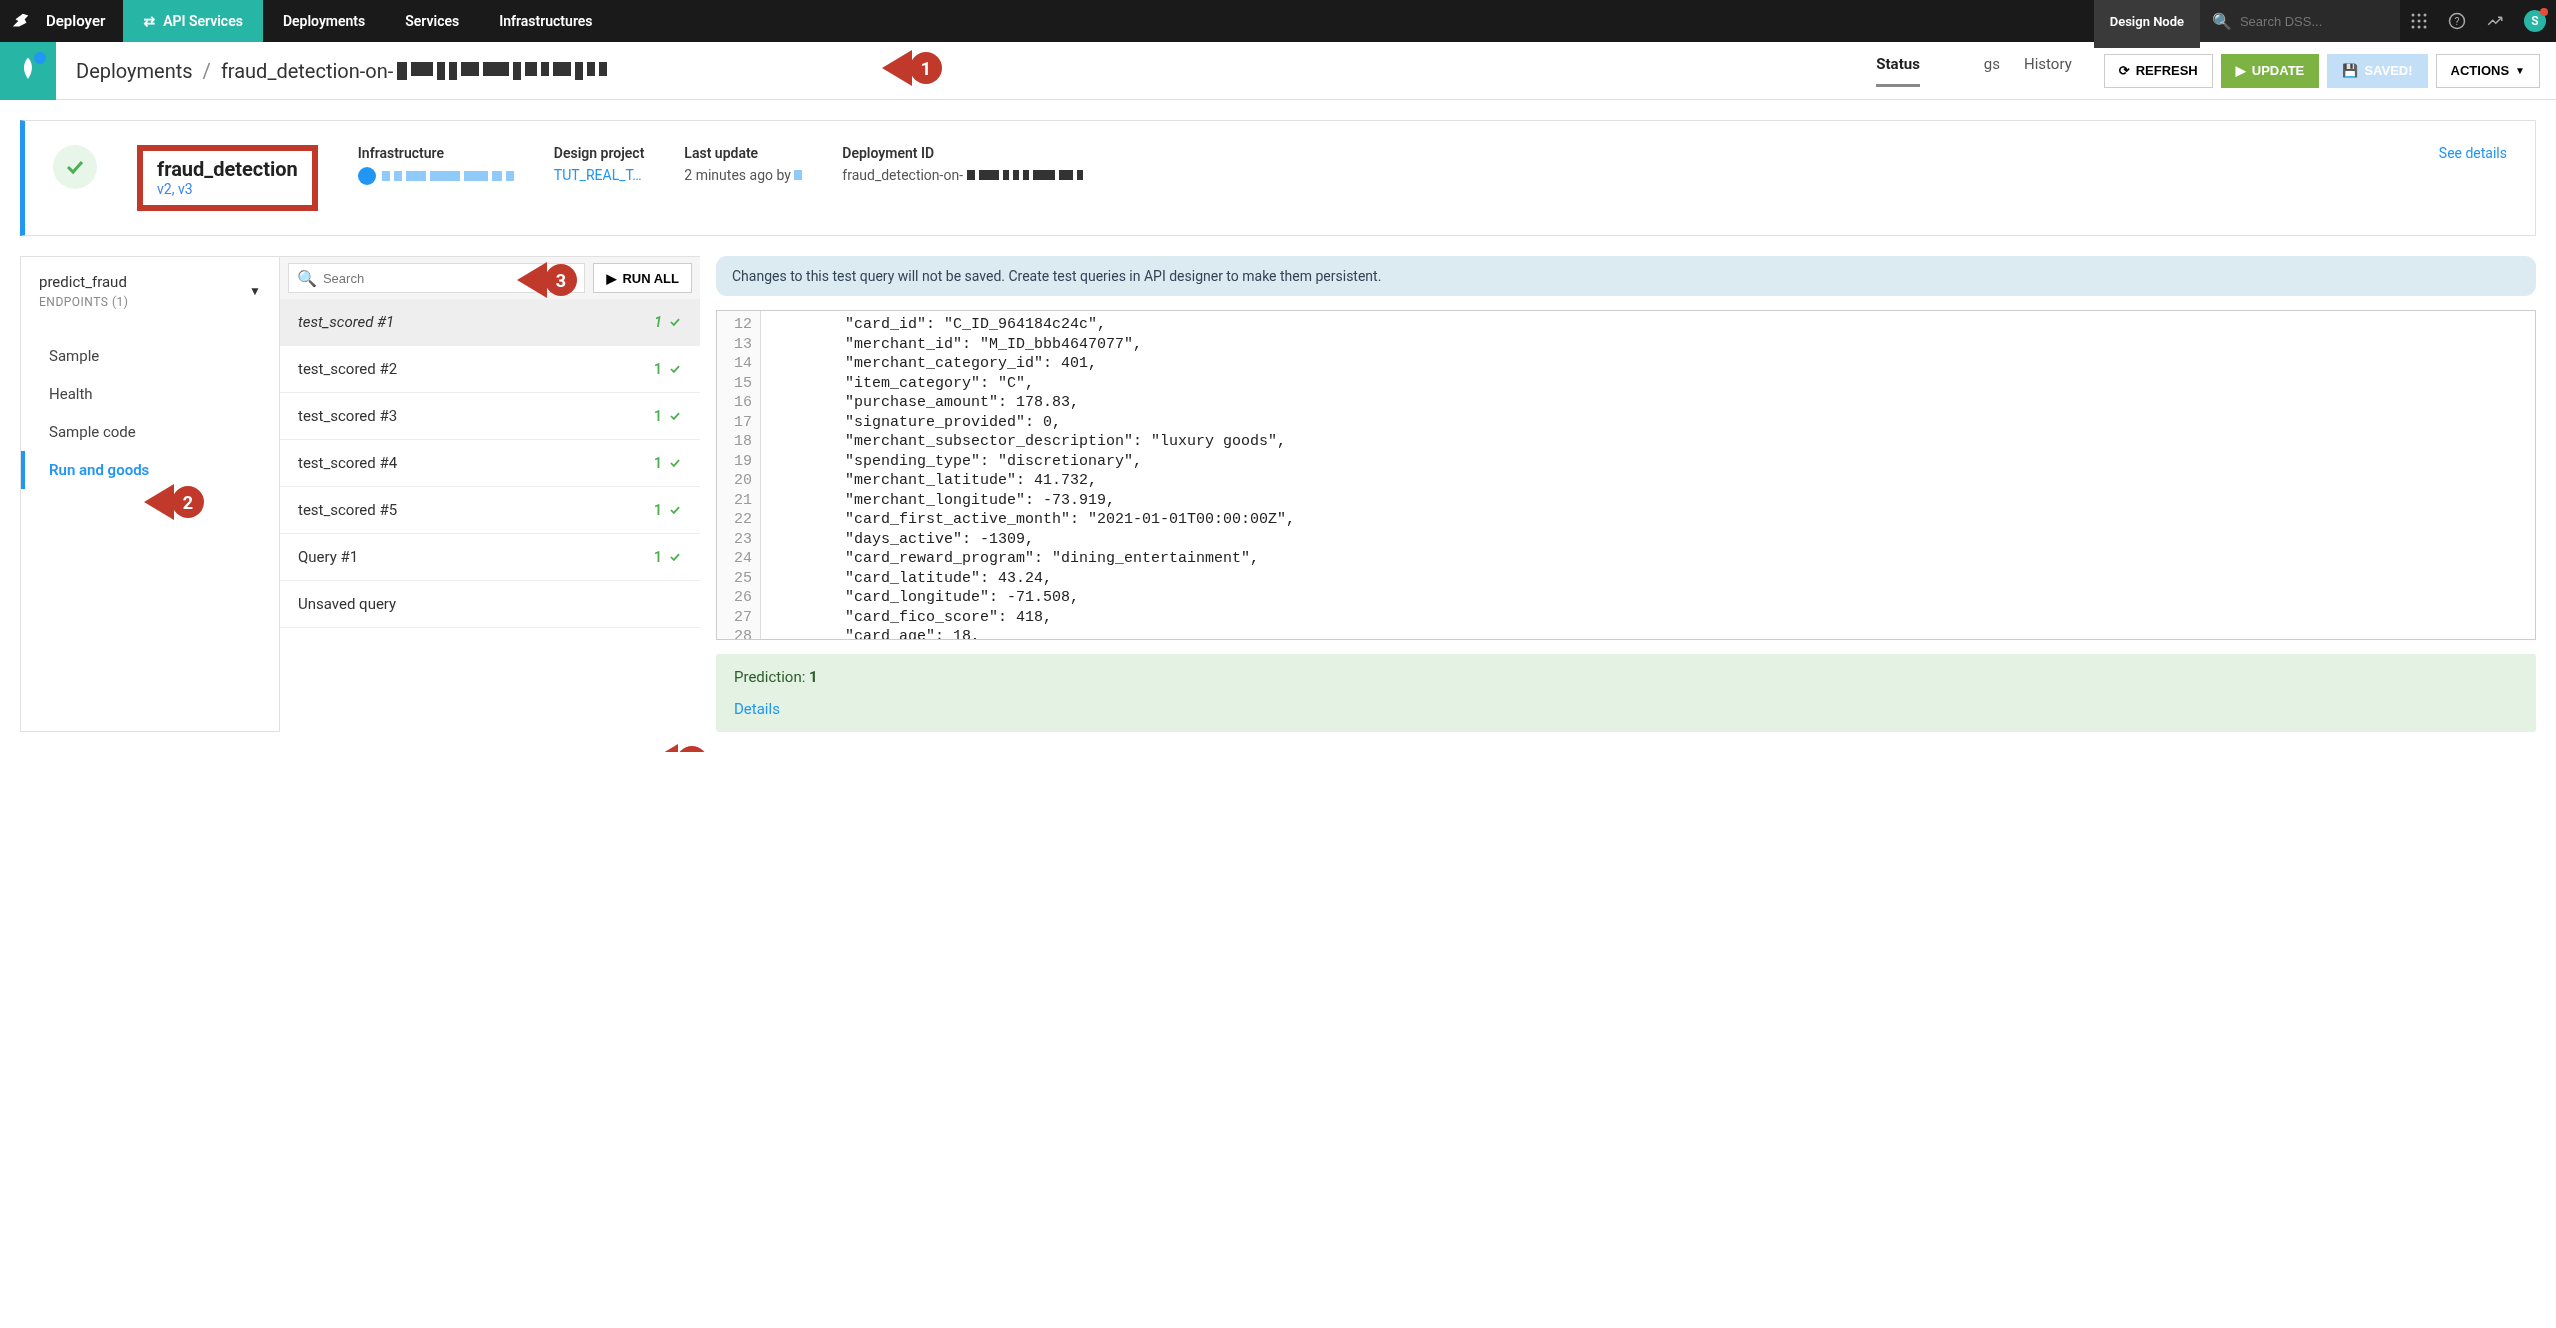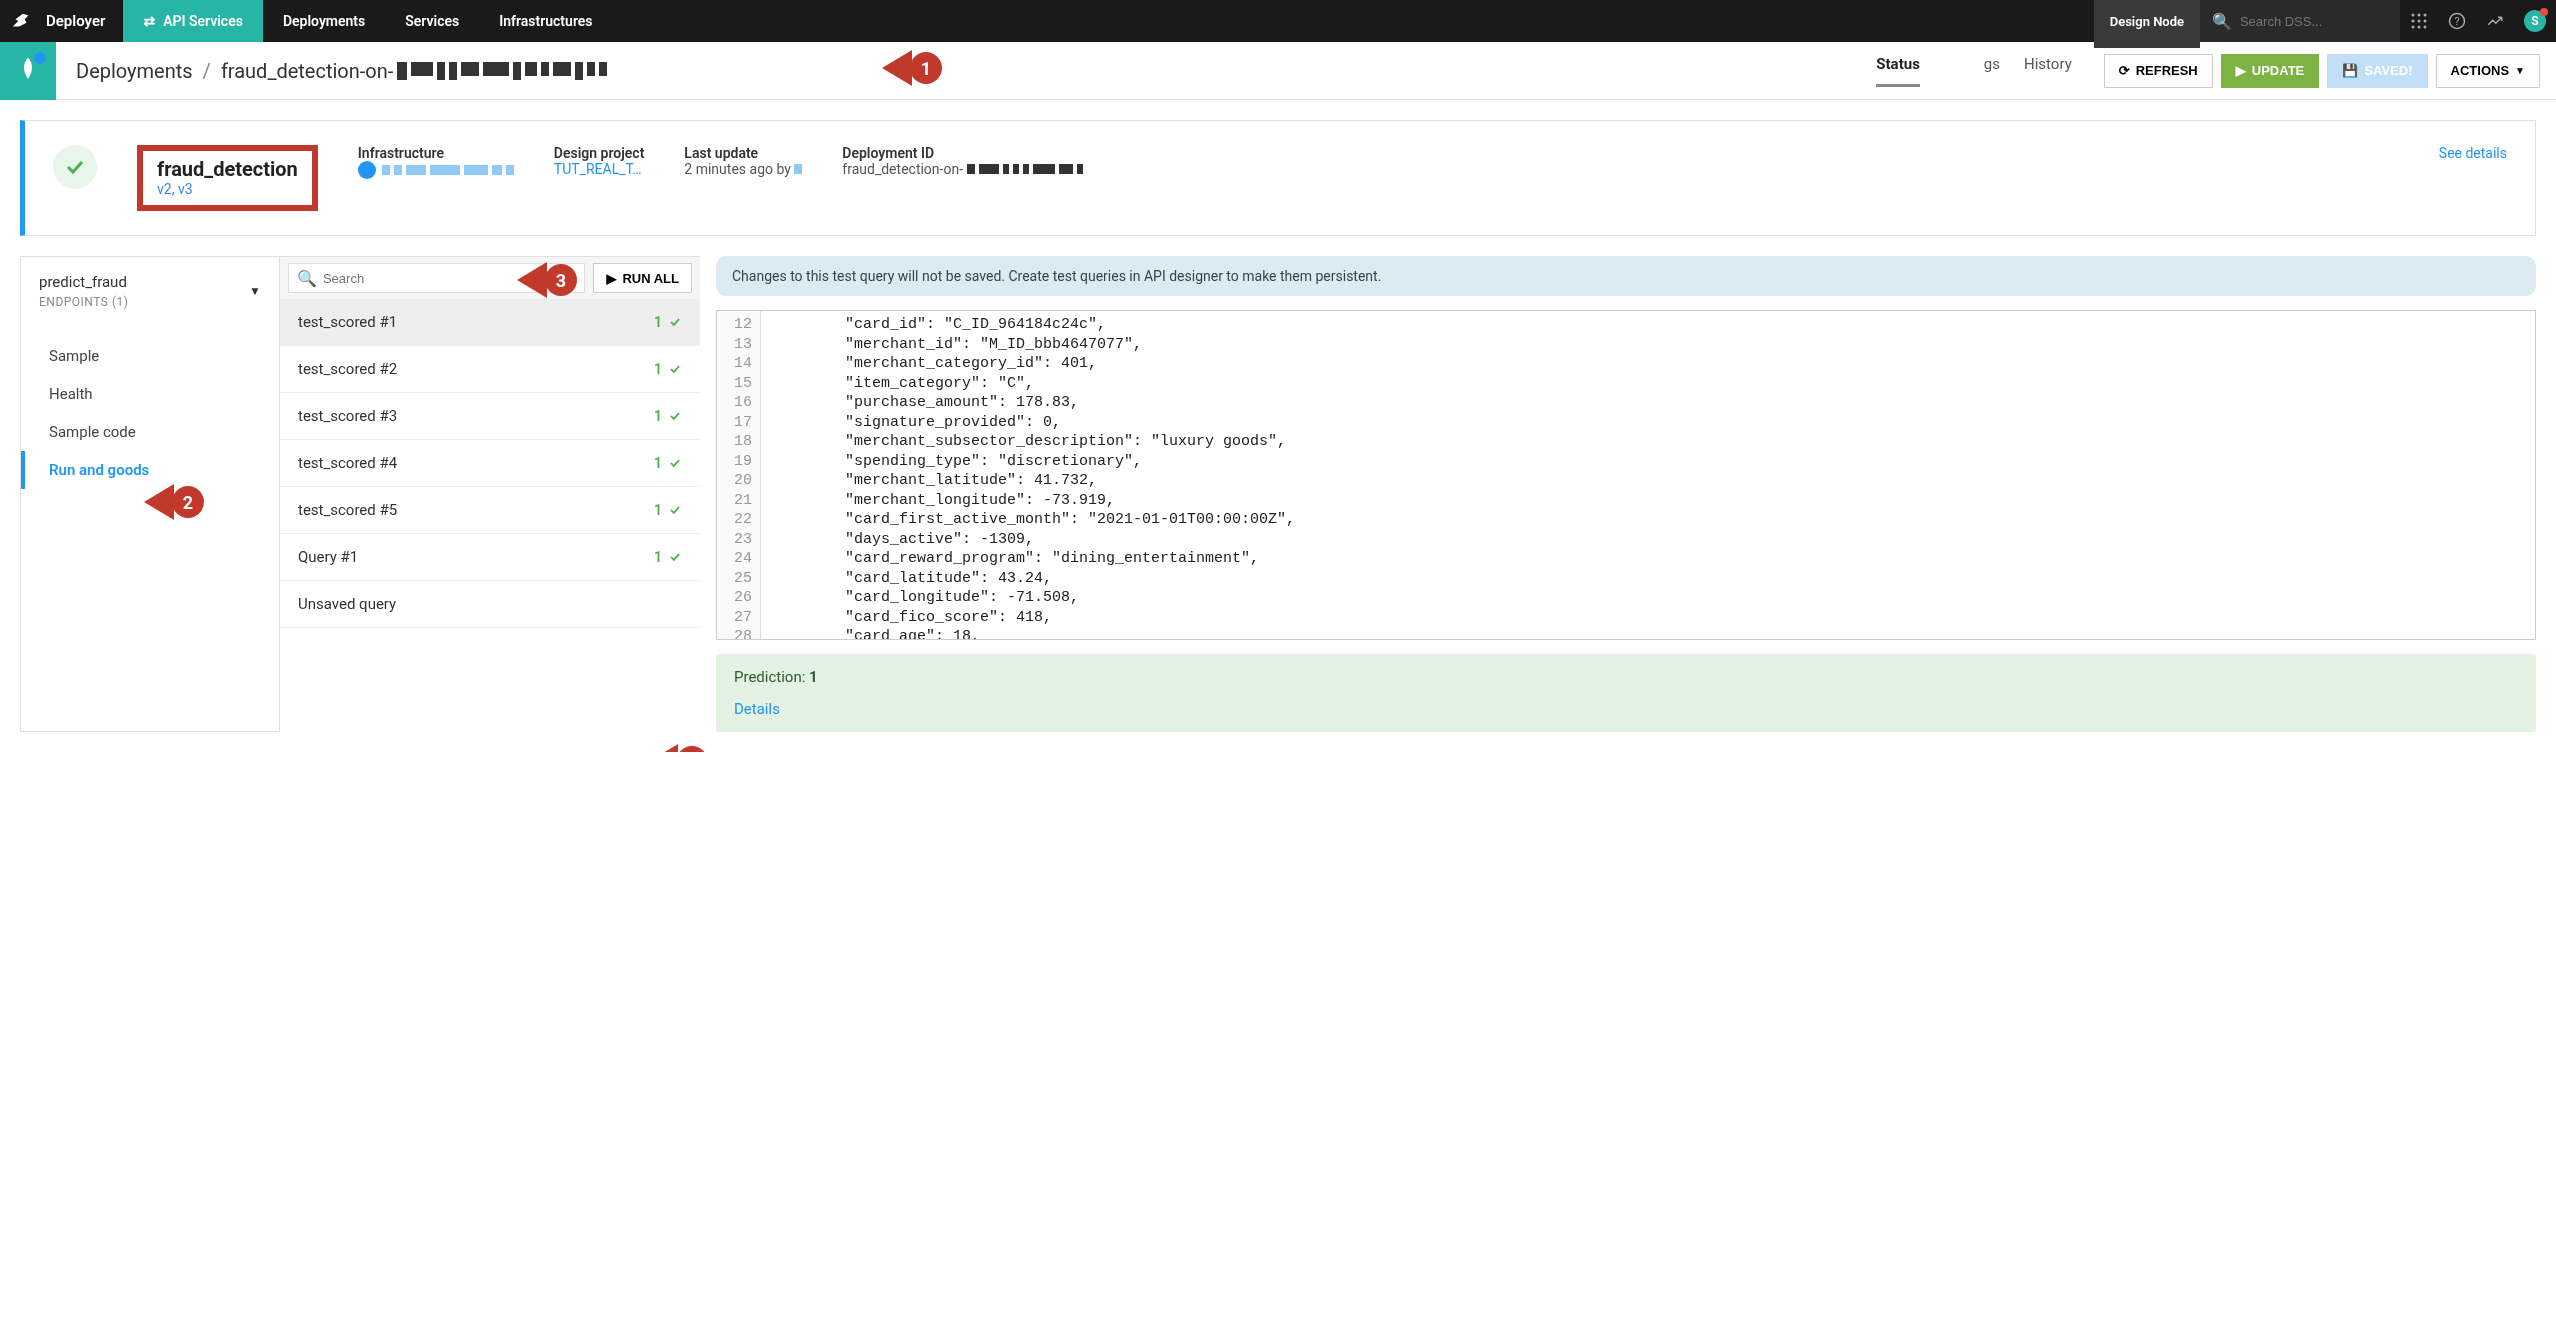--- a/index.html
+++ b/index.html
@@ -38,21 +38,21 @@
 .secbar .tabs2 .t.active::after { content: ""; position: absolute; bottom: 0; left: 0; right: 0; height: 3px; background: #888; }
 .secbar .btn { height: 34px; padding: 0 14px; border: 1px solid #ccc; background: #fff; font-size: 13px; font-weight: 700; cursor: pointer; display: inline-flex; align-items: center; gap: 6px; margin-left: 8px; }
 .secbar .btn.green { background: #7cb342; border-color: #7cb342; color: #fff; }
 .secbar .btn.saved { background: #c3dff7; border-color: #c3dff7; color: #fff; }
 .secbar .btn .caret { font-size: 10px; }
 
 
 .infocard { margin: 20px 20px 20px 20px; border: 1px solid #e0e0e0; border-left: 5px solid #2196f3; padding: 24px 28px; display: flex; align-items: flex-start; gap: 40px; }
 .infocard .check { width: 44px; height: 44px; border-radius: 50%; background: #e8f5e9; display: flex; align-items: center; justify-content: center; }
 .infocard .check svg { width: 24px; height: 24px; stroke: #4caf50; stroke-width: 3; fill: none; }
-.infocard .block { display: flex; flex-direction: column; }
+.infocard .block { display: flex; flex-direction: column; gap: 6px; }
 .infocard .block .lbl { font-size: 14px; font-weight: 600; color: #333; }
 .infocard .block .val { font-size: 14px; color: #555; }
 .infocard .block .val.link { color: #2196f3; }
 .infocard .title-box { border: 6px solid #c0392b; padding: 6px 14px 8px 14px; }
 .infocard .title-box .name { font-size: 20px; font-weight: 700; color: #222; }
 .infocard .title-box .ver { font-size: 14px; color: #3b82f6; }
 .infocard .infra-row { display: flex; align-items: center; gap: 6px; }
 .infocard .infra-icon { width: 18px; height: 18px; border-radius: 50%; background: #2196f3; }
 .infocard .redact2 { display: inline-flex; gap: 4px; }
 .infocard .redact2 span { display: inline-block; background: #90caf9; height: 10px; }
@@ -71,21 +71,21 @@
 .left-tabs .lt { padding: 10px 24px; font-size: 15px; color: #444; cursor: pointer; border-left: 4px solid transparent; }
 .left-tabs .lt.active { color: #2196f3; font-weight: 600; border-left-color: #2196f3; }
 
 .mid-col { width: 420px; border-top: 1px solid #e0e0e0; }
 .mid-head { display: flex; align-items: center; padding: 6px 8px; gap: 8px; background: #f5f5f5; }
 .mid-head .search-wrap { flex: 1; display: flex; align-items: center; background: #fff; border: 1px solid #ddd; height: 30px; padding: 0 8px; }
 .mid-head .search-wrap input { border: none; outline: none; flex: 1; font-size: 13px; margin-left: 6px; }
 .mid-head .runall { border: 1px solid #ccc; background: #fff; height: 30px; padding: 0 12px; font-size: 13px; font-weight: 700; display: flex; align-items: center; gap: 6px; cursor: pointer; }
 .test-list { }
 .test-item { display: flex; justify-content: space-between; align-items: center; padding: 14px 18px; border-bottom: 1px solid #eee; cursor: pointer; }
-.test-item.sel { background: #eeeeee; }
+.test-item.sel { background: #eeeeee; font-style: italic; }
 .test-item .ti-name { font-size: 15px; color: #333; }
 .test-item .ti-res { display: flex; align-items: center; gap: 6px; color: #4caf50; font-size: 14px; font-weight: 600; }
 .test-item .ti-res svg { width: 14px; height: 14px; stroke: #4caf50; stroke-width: 3; fill: none; }
 
 .right-col { flex: 1; padding-left: 16px; display: flex; flex-direction: column; gap: 14px; }
 .notice { background: #dceaf2; padding: 12px 16px; font-size: 14px; color: #345; border-radius: 11px; }
 .editor { border: 1px solid #ccc; display: flex; font-family: "Courier New", monospace; font-size: 15px; height: 330px; overflow: hidden; }
 .gutter { width: 44px; text-align: right; color: #999; padding: 4px 8px 4px 0; border-right: 1px solid #ddd; line-height: 1.3; background: #fafafa; }
 .code { padding: 4px 12px; line-height: 1.3; white-space: pre; overflow: hidden; }
 .result { background: #e3f2e3; border-radius: 3px; padding: 14px 18px; }

